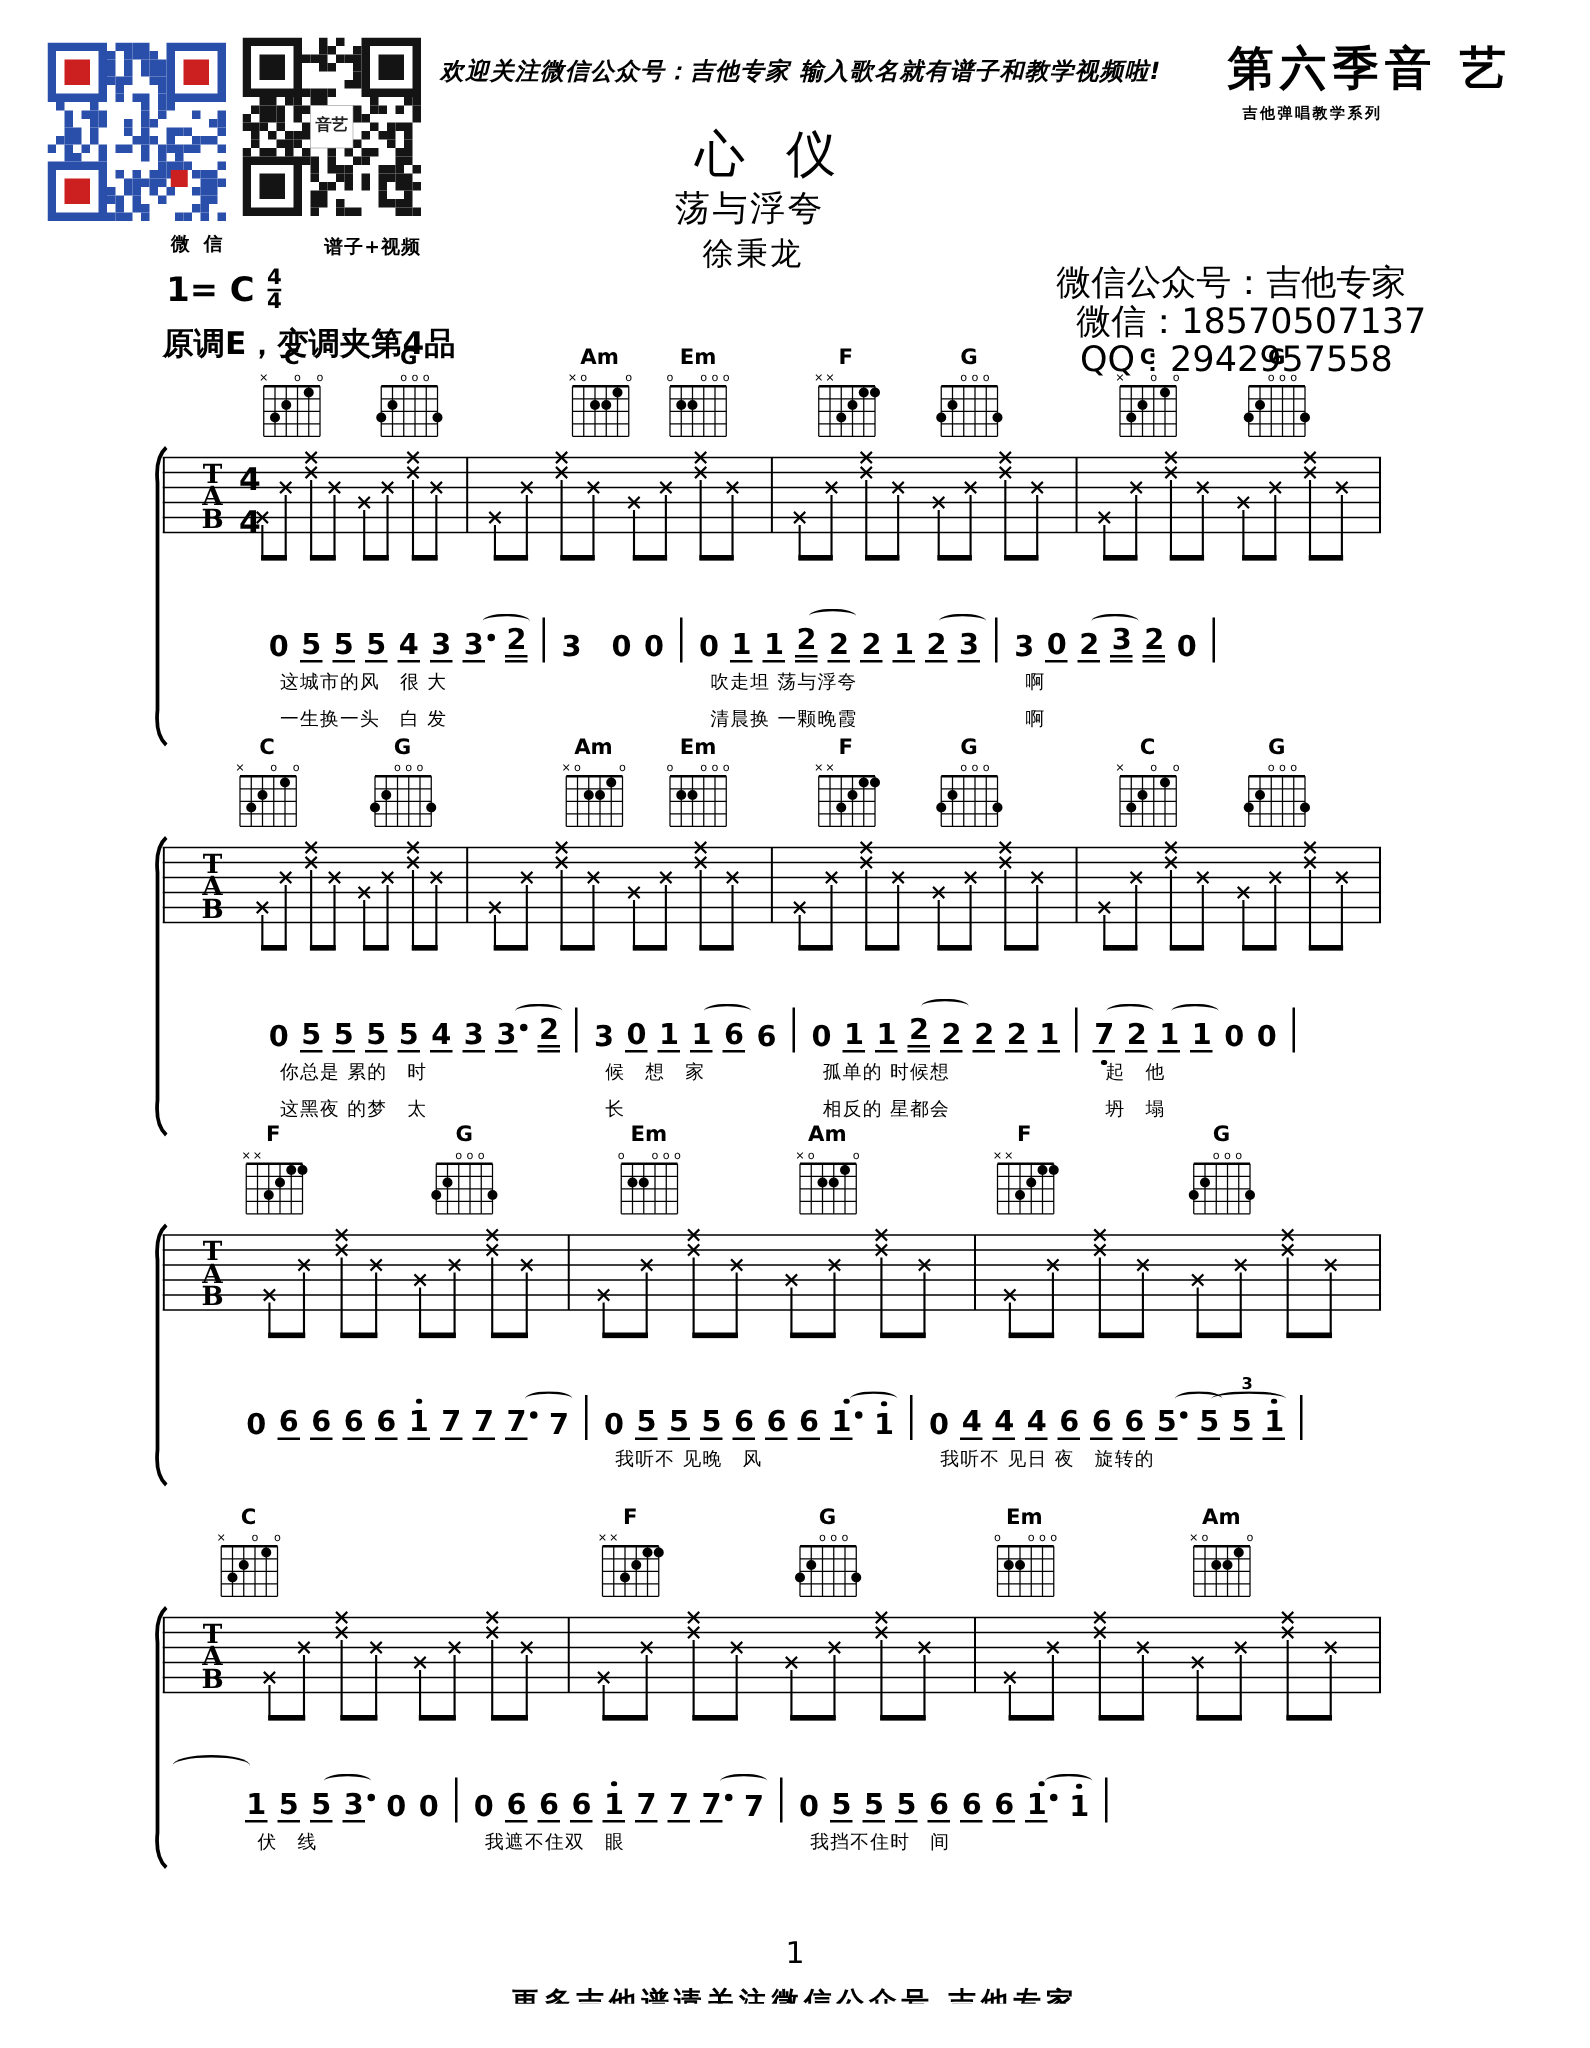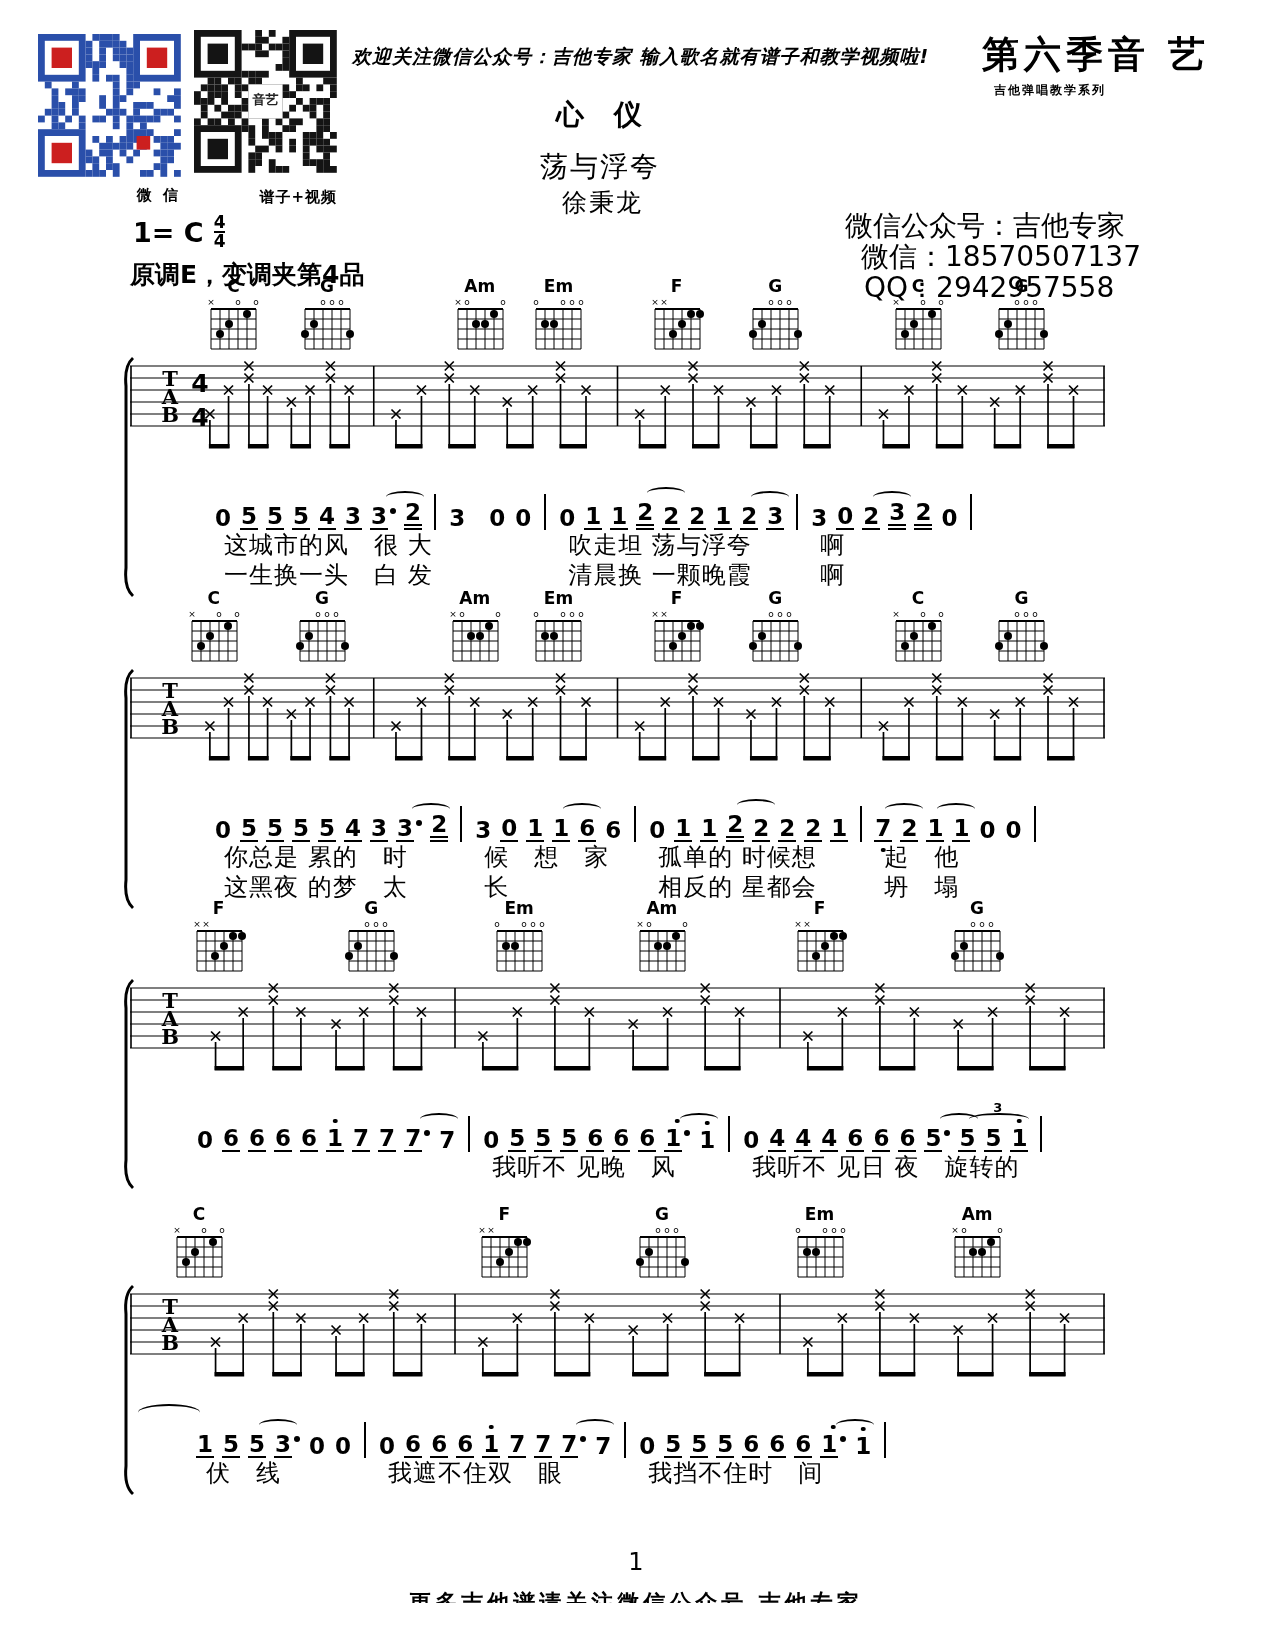--- a/index.html
+++ b/index.html
@@ -4,21 +4,21 @@
 <style>
   html,body{margin:0;padding:0;background:#e8e8e8;}
   .page{position:relative;width:1272px;height:1638px;background:#ffffff;margin:0 auto;
         font-family:"DejaVu Sans",sans-serif;color:#000;overflow:hidden;}
   .abs{position:absolute;}
   
   .qrlabel{font-size:15px;letter-spacing:3px;font-weight:bold;text-align:right;}
   .welcome{font-size:19px;font-weight:bold;font-style:italic;letter-spacing:1px;}
   .brand{font-family:"DejaVu Serif",serif;font-size:37px;font-weight:bold;letter-spacing:5px;}
   .brandsub{font-size:12px;font-weight:bold;letter-spacing:2px;}
-  .title{font-size:28px;font-weight:bold;letter-spacing:10px;}
+  .title{font-size:40px;font-weight:normal;letter-spacing:10px;}
   .episode{font-size:28px;letter-spacing:2px;}
   .artist{font-size:25px;letter-spacing:2px;}
   .contact{font-size:28px;line-height:31px;}
   .keysig{font-size:27px;font-weight:bold;display:flex;align-items:center;}
   .ts{display:inline-flex;flex-direction:column;margin-left:10px;font-size:17px;line-height:17px;
       text-align:center;font-weight:bold;}
   .ts i:last-child{border-top:2px solid #000;font-style:normal}
   .ts i{font-style:normal}
   .capo{font-size:25px;font-weight:bold;}
   
@@ -37,21 +37,21 @@
   .u2{border-bottom:6px double #000;}
   .dash{width:18px;height:3px;background:#000;margin:0 3px 10px 3px;}
   .hid{position:absolute;left:50%;top:-7px;width:4.5px;height:4.5px;border-radius:50%;background:#000;transform:translateX(-50%);}
   .lod{position:absolute;left:50%;bottom:-10px;width:4.5px;height:4.5px;border-radius:50%;background:#000;transform:translateX(-50%);}
   .dotA{display:inline-block;width:6px;height:6px;border-radius:50%;background:#000;margin:0 0 10px 2px;}
   .slur{position:absolute;left:60%;top:-13px;width:38px;height:10px;border-top:2.2px solid #000;border-radius:50% 50% 0 0;}
   .slur3{width:60px;}
   .t3{position:absolute;left:calc(60% + 24px);top:-26px;font-size:13px;font-weight:bold;}
   .leadtie{position:absolute;left:-46px;top:-16px;width:62px;height:15px;border-top:2.5px solid #000;border-radius:50% 50% 0 0;}
   .bar{width:2px;background:#000;height:36px;margin-top:2px;flex:none;}
-  .lyr{font-size:24px;line-height:30px;white-space:nowrap;padding-left:22px;letter-spacing:1px;}
+  .lyr{font-size:15px;line-height:30px;white-space:nowrap;padding-left:22px;letter-spacing:1px;}
   .pageno{font-size:24px;}
   .footclip{height:13px;overflow:hidden;}
   .footclip span{font-size:22px;font-weight:bold;letter-spacing:4px;line-height:26px;display:block;}
 </style>
 </head>
 <body>
 
 <div class="page">
 
   <div class="abs" id="qr1" style="left:38px;top:34px;"><svg width="142.79999999999998" height="142.79999999999998">

